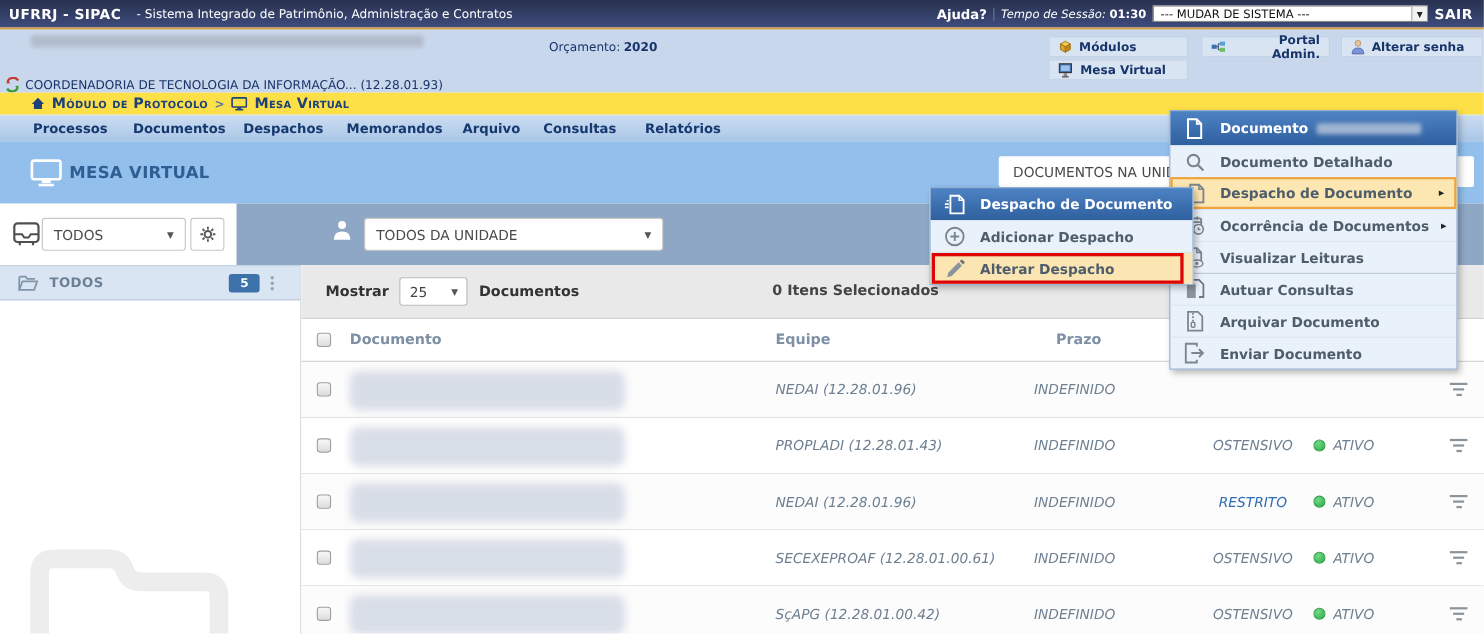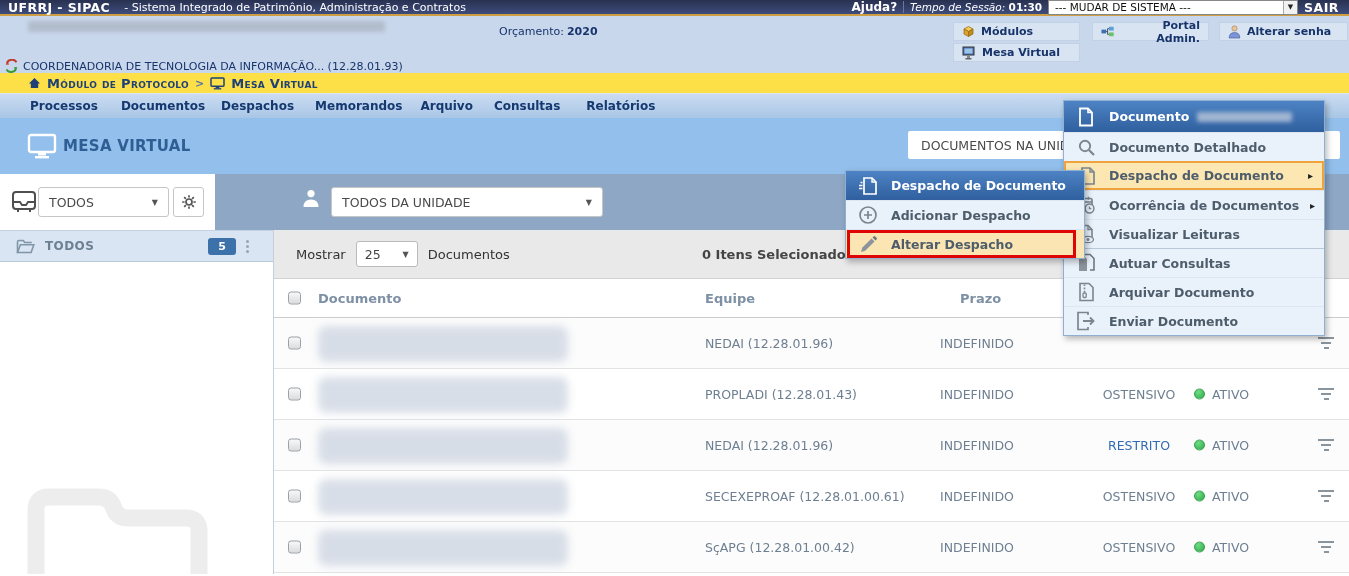--- a/index.html
+++ b/index.html
@@ -1,20 +1,20 @@
 <!DOCTYPE html>
 <html><head>
 <meta charset="utf-8">
 <style>
   * { margin:0; padding:0; box-sizing:border-box; }
   html,body { width:1349px; height:576px; overflow:hidden; }
   body { font-family:"DejaVu Sans","Liberation Sans",sans-serif; font-size:12px; background:#fff; position:relative; }
 
   
-  .topbar { height:16px; background:linear-gradient(#283150,#3e4c7c); border-bottom:2px solid #cf9e43;
+  .topbar { height:27px; background:linear-gradient(#283150,#3e4c7c); border-bottom:2px solid #cf9e43;
             display:flex; align-items:center; color:#fff; padding:0 6px 0 8px; }
   .brand { font-weight:bold; font-size:12.5px; letter-spacing:.4px; }
   .subtitle { margin-left:14px; font-size:11px; }
   .topbar-right { margin-left:auto; display:flex; align-items:center; gap:6px; }
   .help { font-weight:bold; font-size:12px; }
   .tsep { width:1px; height:12px; background:#6a76a0; }
   .session { font-size:10.5px; font-style:italic; }
   .session b { font-style:normal; }
   .sysselect { width:250px; height:15px; background:#fff; color:#111; font-size:10.5px; display:flex; align-items:center;
                padding-left:6px; border:1px solid #888; }
@@ -75,31 +75,31 @@
                display:flex; align-items:center; padding:0 24px 0 16px; }
   .folderrow .flabel { margin-left:10px; font-weight:bold; font-size:12px; color:#6d8093; letter-spacing:.4px; }
   .badge { margin-left:auto; background:#3c72a9; color:#fff; font-weight:bold; font-size:11px; padding:2px 10px; border-radius:3px; }
   .kebab { margin-left:10px; display:flex; flex-direction:column; gap:2px; cursor:pointer; }
   .kebab i { width:3px; height:3px; border-radius:50%; background:#98a4b0; }
   .watermark { position:absolute; left:8px; bottom:-8px; }
 
   .listcol { flex:1; background:#fff; position:relative; }
   .showbar { height:49px; background:#e9e9e9; border-bottom:1px solid #d2d2d2; display:flex; align-items:center;
              padding-left:22px; position:relative; }
-  .showbar .lbl { font-weight:normal; font-size:13px; color:#333; }
+  .showbar .lbl { font-weight:bold; font-size:13px; color:#333; }
   .sel-small { width:62px; height:26px; margin:0 10px; background:#fff; border:1px solid #bbb; border-radius:3px;
                display:flex; align-items:center; padding:0 8px; font-size:12.5px; color:#444; cursor:pointer; }
   .sel-small .caret { margin-left:auto; font-size:8px; color:#555; }
   .selectedinfo { position:absolute; left:428px; top:50%; transform:translateY(-50%); font-weight:bold; font-size:13px; color:#444; }
 
   .theadrow { height:39px; border-bottom:1px solid #cccccc; position:relative; background:#fff; }
   .th { position:absolute; top:50%; transform:translateY(-50%); font-weight:bold; font-size:13px; color:#7e90a5; }
   .th.c-doc{left:44px}.th.c-eq{left:431px}.th.c-pr{left:686px}
 
-  .trow { height:51px; border-bottom:1px solid #e3e3e3; position:relative; background:#fff; }
+  .trow { height:51px; border-bottom:1px solid #e3e3e3; position:relative; background:#fff;font-style:italic; }
   .trow:nth-child(odd){ background:#fcfcfc; }
   .cell { position:absolute; top:50%; transform:translateY(-50%); font-size:12.5px; color:#6d7f91; }
   .c-eq2{left:431px}.c-pr2{left:666px; width:114px;}
   .c-nat{left:800px; width:130px; text-align:center;}
   .c-sit{left:920px; display:flex; align-items:center; gap:7px;}
   .link { color:#2f6cb3; cursor:pointer; }
   .dot { width:11px; height:11px; border-radius:50%; background:radial-gradient(circle at 35% 30%,#6fdc84,#2fa84a);
          border:1px solid #2f9e45; }
   .checkbox { position:absolute; left:14px; top:50%; transform:translateY(-50%); width:13px; height:13px;
               border:1px solid #9aa0a6; border-radius:3px; background:linear-gradient(#f8f8f8,#dcdcdc); cursor:pointer; }

